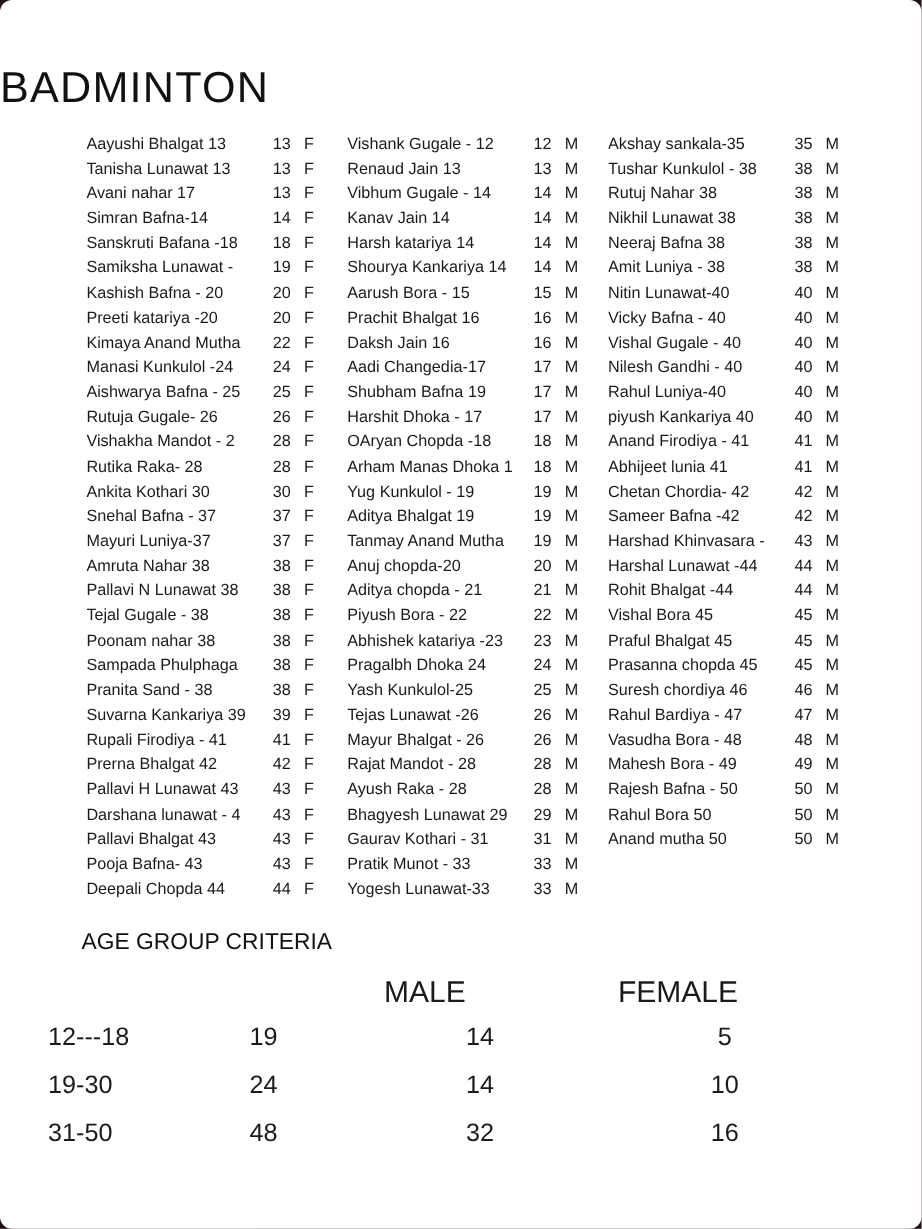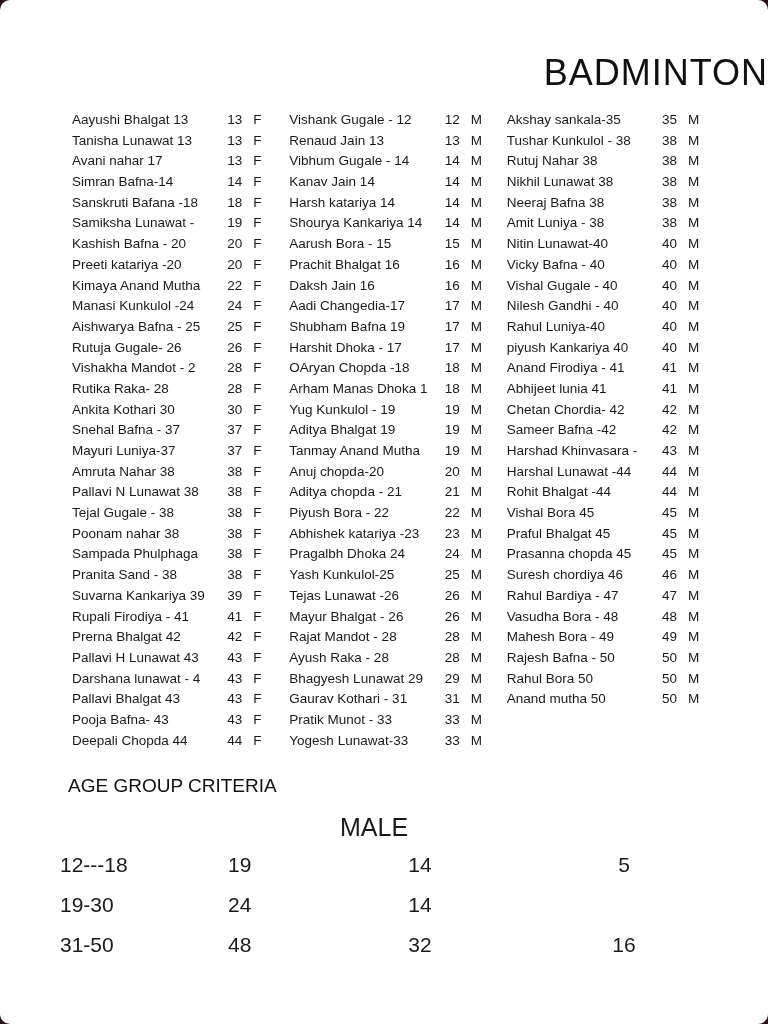--- a/index.html
+++ b/index.html
@@ -11,21 +11,21 @@
     overflow:hidden;
   }
   .page{
     position:absolute;inset:0;
     background:#ffffff;
     border-radius:10px;
     overflow:hidden;
   }
   .title{
     margin:52px 0 16px;
-    text-align:right;
+    text-align:left;
     font-size:36px;
     font-weight:400;
     letter-spacing:1px;
     color:#111;
   }
   .roster{
     display:flex;
     gap:22px;
     margin:6px 66px 0 72px;
   }
@@ -46,21 +46,21 @@
   }
   .r-age{width:26px;flex:none;}
   .r-gender{width:14px;flex:none;}
   .criteria{margin-top:24px;}
   .crit-heading{
     margin:0 0 12px 68px;
     font-size:19px;
     font-weight:400;
     color:#111;
   }
-  .crit-grid{padding-left:60px;}
+  .crit-grid{padding-left:40px;}
   .crit-row{
     display:grid;
     grid-template-columns:160px 120px 160px 248px;
     align-items:center;
     height:40px;
     font-size:21px;
   }
   .crit-row.crit-head{font-size:25px;height:36px;}
   .c-range{text-align:left;}
   .c-total{text-align:left;padding-left:8px;}
@@ -540,32 +540,34 @@
       </div>
   </div>
 
   <section class="criteria">
     <h2 class="crit-heading">AGE GROUP CRITERIA</h2>
     <div class="crit-grid">
       <div class="crit-row crit-head">
         <span class="c-range"></span>
         <span class="c-total"></span>
         <span class="c-male">MALE</span>
+        <span class="c-female">FEMALE</span>
       </div>
       <div id="crit-rows">
           <div class="crit-row">
             <span class="c-range">12---18</span>
             <span class="c-total">19</span>
             <span class="c-male">14</span>
             <span class="c-female">5</span>
           </div>
           <div class="crit-row">
             <span class="c-range">19-30</span>
             <span class="c-total">24</span>
             <span class="c-male">14</span>
+            <span class="c-female">10</span>
           </div>
           <div class="crit-row">
             <span class="c-range">31-50</span>
             <span class="c-total">48</span>
             <span class="c-male">32</span>
             <span class="c-female">16</span>
           </div>
         </div>
     </div>
   </section>

